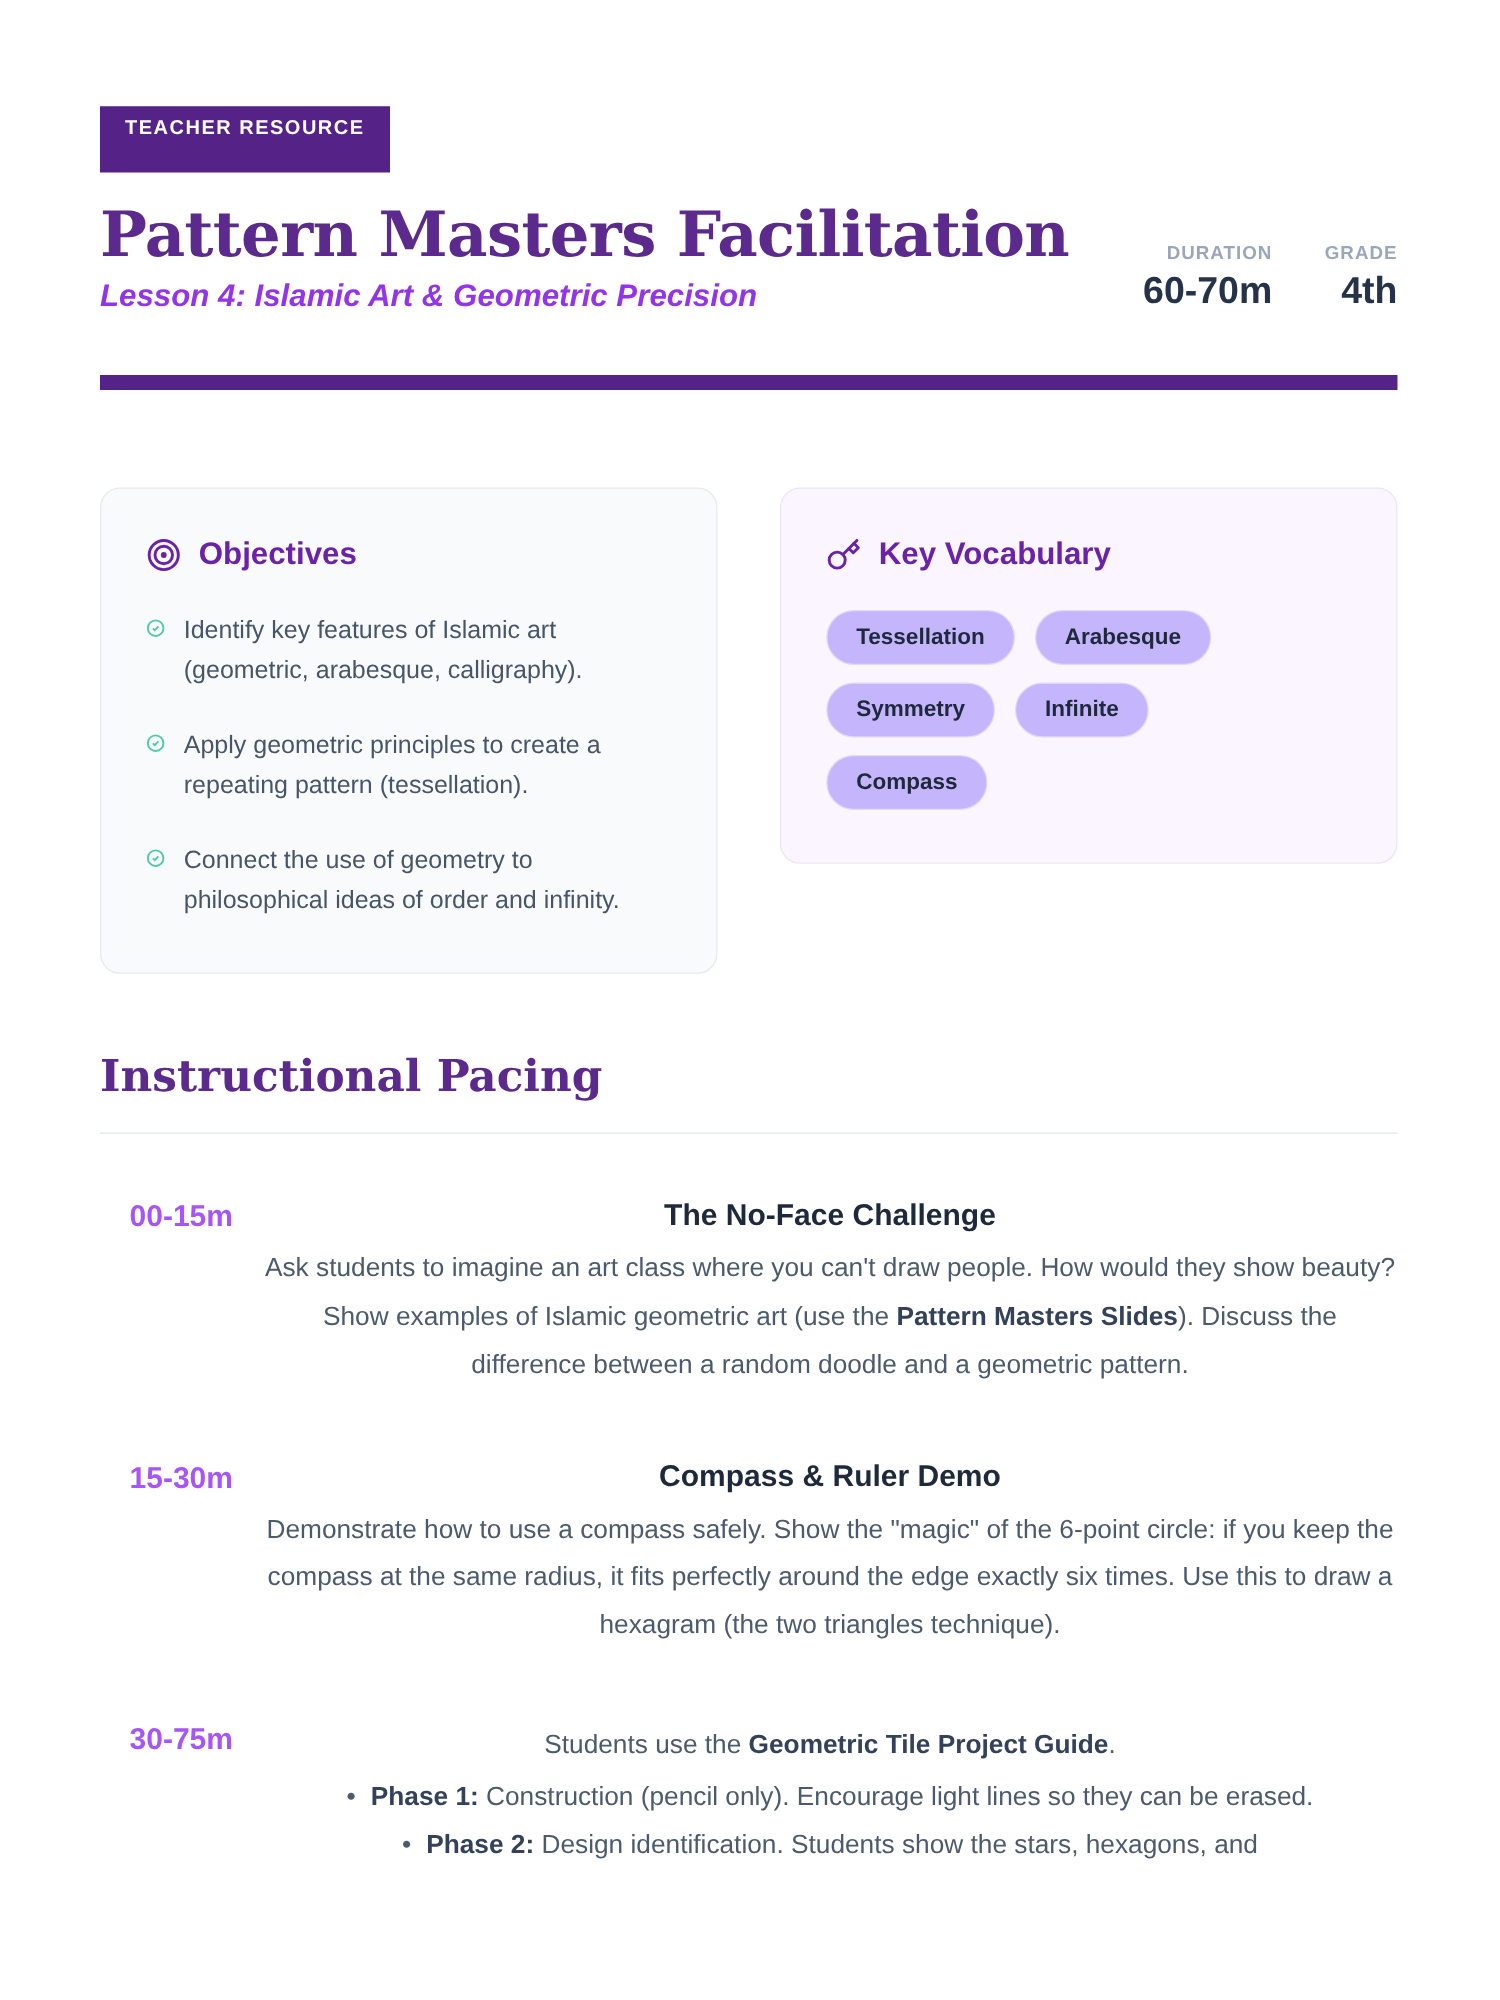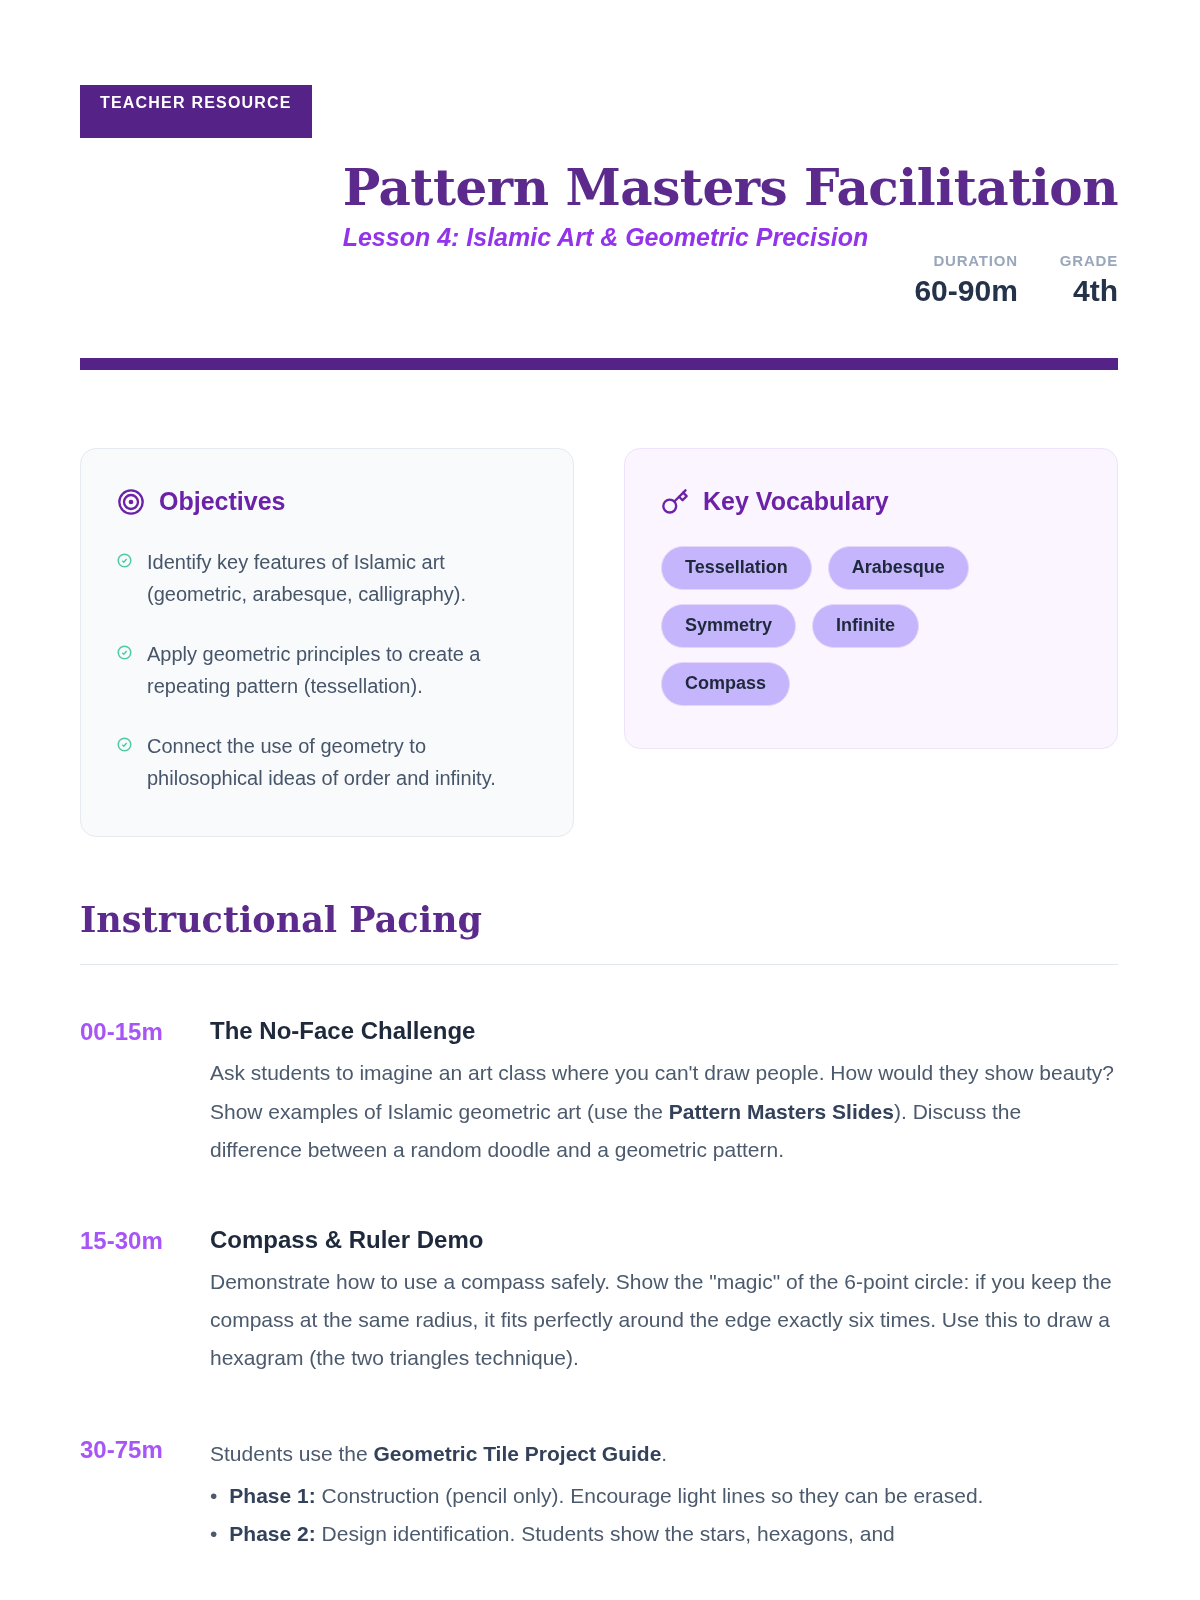--- a/index.html
+++ b/index.html
@@ -16,21 +16,21 @@
     display: inline-block;
     background: #552287;
     color: #ffffff;
     font-size: 16px; font-weight: 700;
     letter-spacing: 1.2px;
     padding: 9px 20px 26px 20px;
     margin-bottom: 22px;
   }
 
   
-  .header-row { display: flex; justify-content: space-between; align-items: flex-end; flex-direction: column; }
+  .header-row { display: flex; justify-content: space-between; align-items: flex-end; }
   h1.title {
     font-family: "DejaVu Serif", "Liberation Serif", serif;
     font-weight: 700;
     font-size: 50px;
     line-height: 1.1;
     color: #5b2a8c;
     letter-spacing: -0.5px;
   }
   .subtitle {
     margin-top: 8px;
@@ -104,20 +104,21 @@
     color: #5b2a8c;
     padding-bottom: 24px;
     border-bottom: 1px solid #e2e8f0;
   }
 
   
   .pacing-item {
     display: grid;
     grid-template-columns: 130px 1fr;
     margin-top: 57px;
+    text-align: center;
   }
   .pacing-item:first-of-type { margin-top: 52px; }
   .time {
     font-size: 24px; font-weight: 700;
     color: #a855f7;
     padding-top: 1px;
   }
   .pacing-content h3 {
     font-size: 24px; font-weight: 700;
     color: #1e293b;
@@ -141,21 +142,21 @@
   <div class="badge">TEACHER RESOURCE</div>
 
   <div class="header-row">
     <div class="title-block">
       <h1 class="title">Pattern Masters Facilitation</h1>
       <div class="subtitle">Lesson 4: Islamic Art &amp; Geometric Precision</div>
     </div>
     <div class="meta">
       <div class="meta-item">
         <div class="meta-label">DURATION</div>
-        <div class="meta-value">60-90m</div>
+        <div class="meta-value">60-70m</div>
       </div>
       <div class="meta-item">
         <div class="meta-label">GRADE</div>
         <div class="meta-value">4th</div>
       </div>
     </div>
   </div>
 
   <div class="rule"></div>
 

